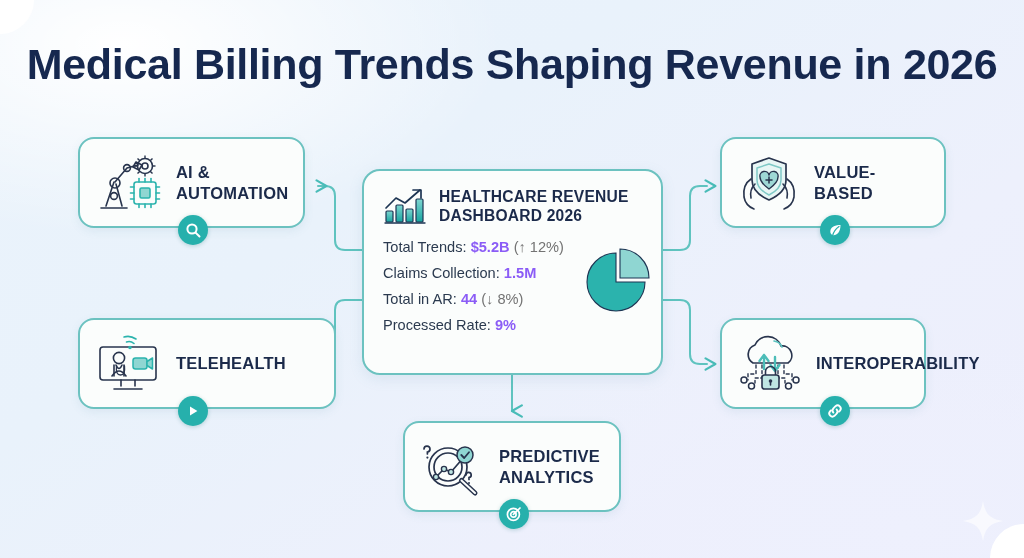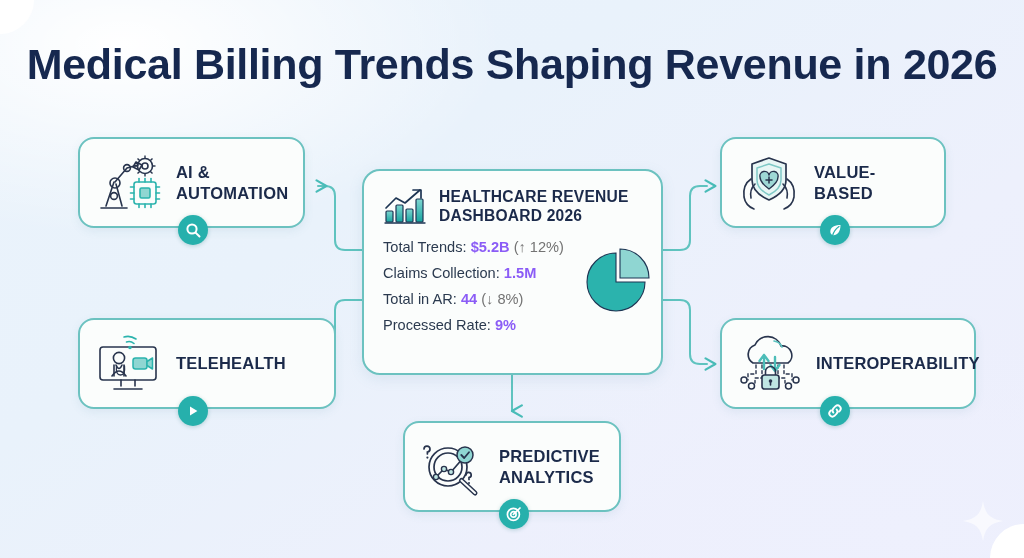--- a/index.html
+++ b/index.html
@@ -324,21 +324,21 @@
       <div>VALUE-BASED</div>
     </div>
     <div class="badge" style="left:98px; top:76px;">
       <svg width="17" height="17" viewBox="0 0 17 17">
         <path d="M13.5 3 C13.5 11 9 14 5.5 13 C3 12.2 2.5 8 5 5.5 C7.2 3.3 11 3 13.5 3 Z" fill="#ffffff"></path>
         <path d="M12 4.5 C8.5 7 6.5 10 5.5 13.8" stroke="#26b0ac" stroke-width="1.2" fill="none" stroke-linecap="round"></path>
       </svg>
     </div>
   </div>
 
-  <div class="card" id="card-interop" style="left:720px; top:318px; width:256px; height:91px;">
+  <div class="card" id="card-interop" style="left:720px; top:318px; width:206px; height:91px;">
     <svg class="ico" width="68" height="60" viewBox="0 0 68 60">
       <path d="M17 29 A10 10 0 0 1 19 11 A14 14 0 0 1 45 12 A9.5 9.5 0 0 1 52 29 Z" fill="none" stroke="#28344d" stroke-width="1.7" stroke-linejoin="round"></path>
       <path d="M38 7 q6 1 8 6" fill="none" stroke="#5bc4c0" stroke-width="1.7" stroke-linecap="round"></path>
       <g stroke="#28344d" stroke-width="1.4" fill="none" stroke-dasharray="3 2.6" stroke-linecap="round">
         <path d="M20 31 L20 40 L12 40 L12 46"></path>
         <path d="M26 31 L26 44 L19 44 L19 49"></path>
         <path d="M48 31 L48 40 L56 40 L56 46"></path>
         <path d="M42 31 L42 44 L49 44 L49 49"></path>
       </g>
       <g fill="none" stroke="#28344d" stroke-width="1.5">

